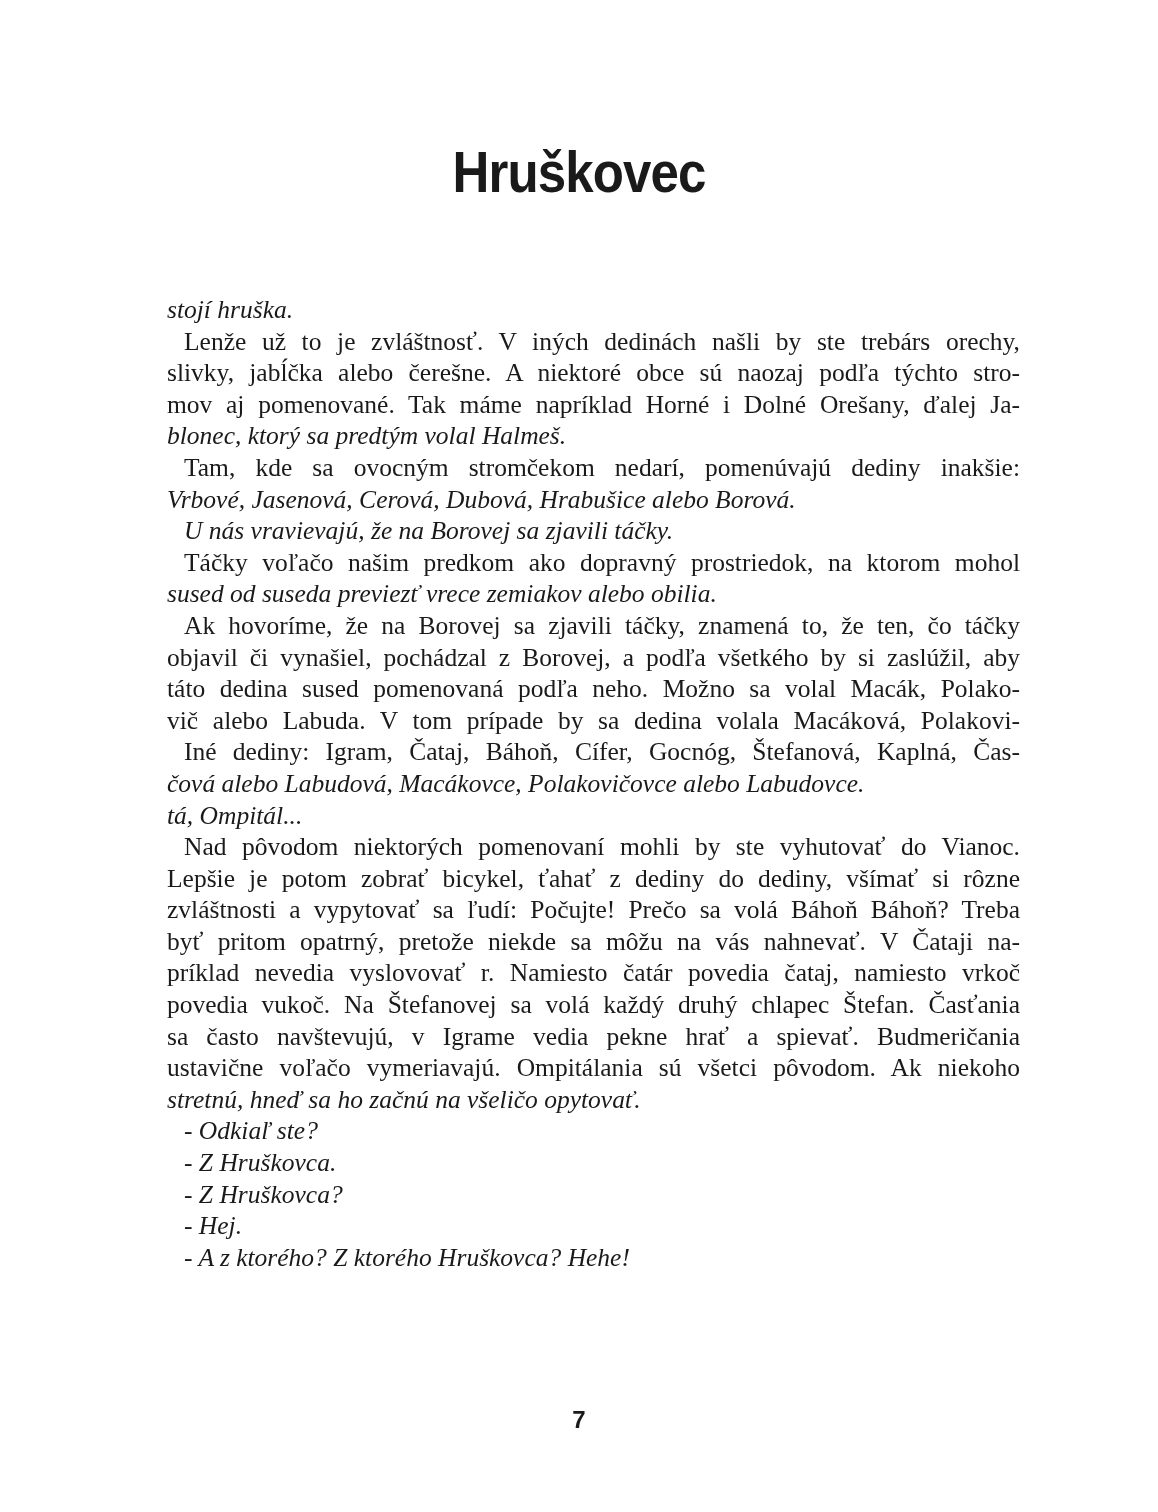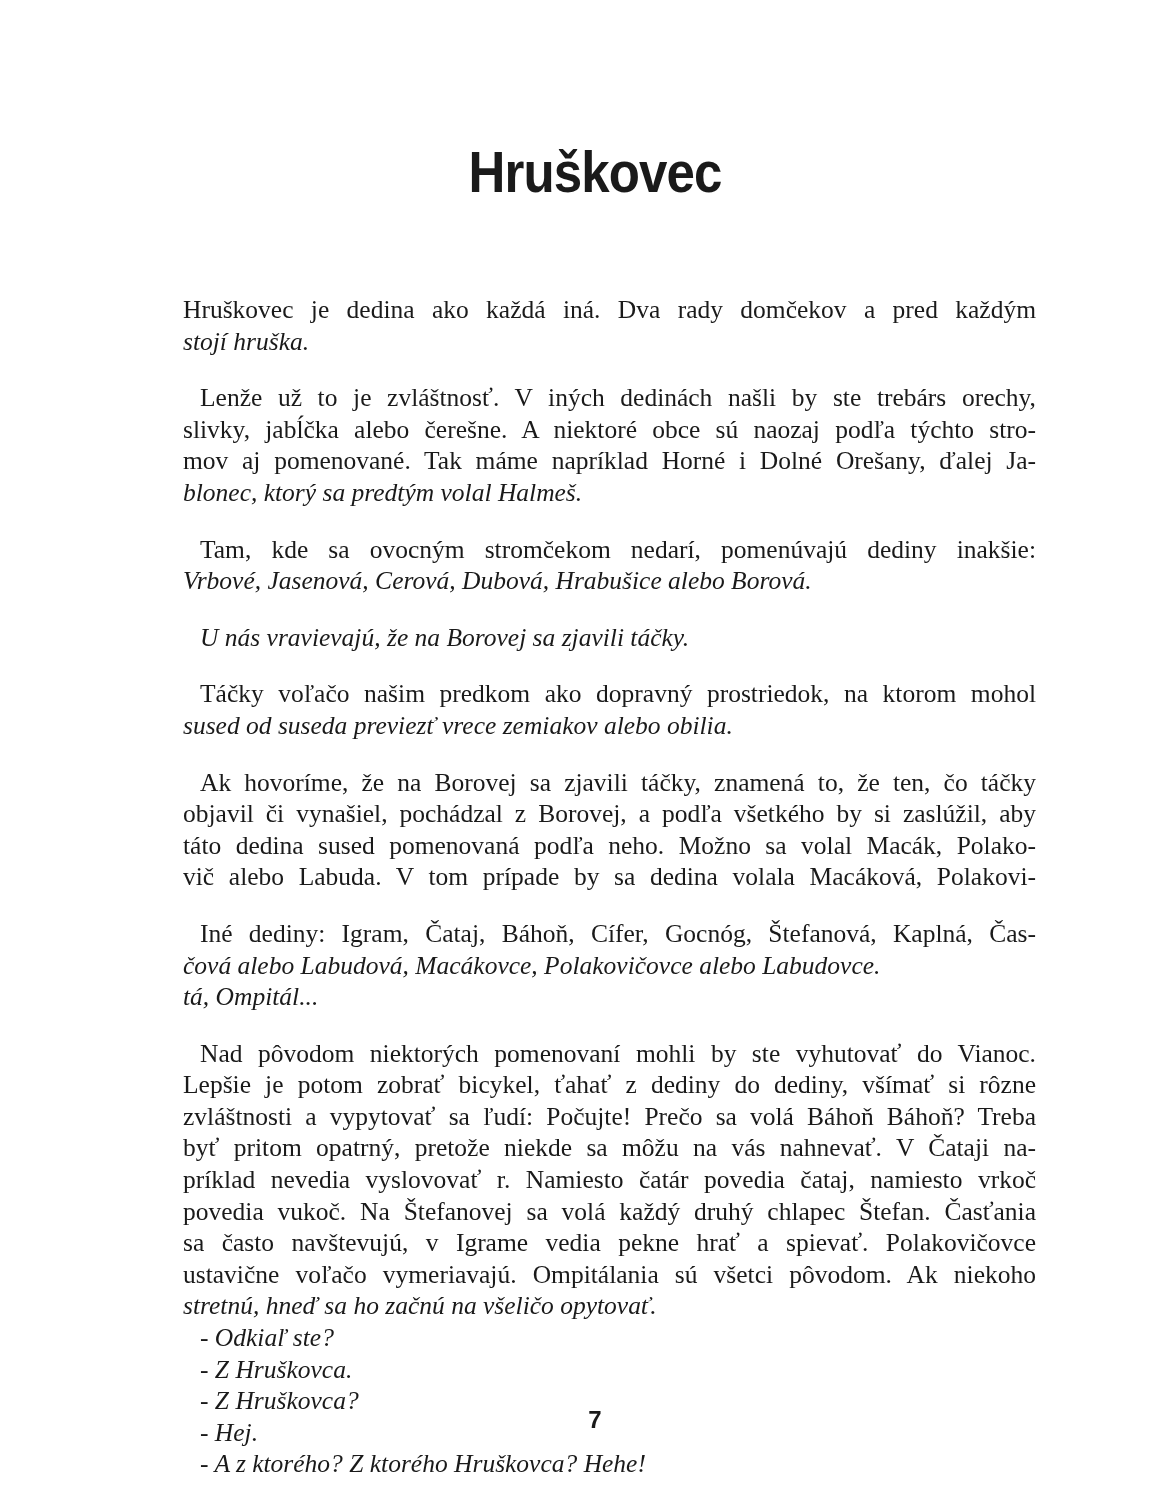--- a/index.html
+++ b/index.html
@@ -9,21 +9,21 @@
     }
     body {
       width: 1158px;
       height: 1512px;
       position: relative;
       overflow: hidden;
       color: #1a1a1a;
     }
     .page {
       position: absolute;
-      left: 16px; top: 0;
+      left: 0; top: 0;
       width: 958px;
       height: 1512px;
     }
     .title {
       position: absolute;
       top: 138px;
       left: 0;
       width: 1158px;
       text-align: center;
       font-family: "Liberation Sans", sans-serif;
@@ -49,21 +49,20 @@
       text-align: justify;
       text-align-last: justify;
       height: 31.6px;
     }
     .line.last {
       text-align-last: left;
       font-style: italic;
     }
     .line.indent {
       padding-left: 17px;
-      margin-top: 25px;
     }
     .line.dialog {
       padding-left: 17px;
       text-align-last: left;
       font-style: italic;
     }
     .page-number {
       position: absolute;
       top: 1406px;
       left: 0;
@@ -75,21 +74,20 @@
       color: #1a1a1a;
     }
   </style>
 </head>
 <body>
 
 <div class="page">
   <h1 class="title" style="margin:0;">Hruškovec</h1>
 
   <div class="body-text">
-    <span class="line">Hruškovec je dedina ako každá iná. Dva rady domčekov a pred každým</span>
     <span class="line last">stojí hruška.</span>
     <span class="line indent">Lenže už to je zvláštnosť. V iných dedinách našli by ste trebárs orechy,</span>
     <span class="line">slivky, jabĺčka alebo čerešne. A niektoré obce sú naozaj podľa týchto stro-</span>
     <span class="line">mov aj pomenované. Tak máme napríklad Horné i Dolné Orešany, ďalej Ja-</span>
     <span class="line last">blonec, ktorý sa predtým volal Halmeš.</span>
     <span class="line indent">Tam, kde sa ovocným stromčekom nedarí, pomenúvajú dediny inakšie:</span>
     <span class="line last">Vrbové, Jasenová, Cerová, Dubová, Hrabušice alebo Borová.</span>
     <span class="line indent last">U nás vravievajú, že na Borovej sa zjavili táčky.</span>
     <span class="line indent">Táčky voľačo našim predkom ako dopravný prostriedok, na ktorom mohol</span>
     <span class="line last">sused od suseda previezť vrece zemiakov alebo obilia.</span>
@@ -99,21 +97,21 @@
     <span class="line">vič alebo Labuda. V tom prípade by sa dedina volala Macáková, Polakovi-</span>
     <span class="line indent">Iné dediny: Igram, Čataj, Báhoň, Cífer, Gocnóg, Štefanová, Kaplná, Čas-</span>
     <span class="line last">čová alebo Labudová, Macákovce, Polakovičovce alebo Labudovce.</span>
     <span class="line last">tá, Ompitál...</span>
     <span class="line indent">Nad pôvodom niektorých pomenovaní mohli by ste vyhutovať do Vianoc.</span>
     <span class="line">Lepšie je potom zobrať bicykel, ťahať z dediny do dediny, všímať si rôzne</span>
     <span class="line">zvláštnosti a vypytovať sa ľudí: Počujte! Prečo sa volá Báhoň Báhoň? Treba</span>
     <span class="line">byť pritom opatrný, pretože niekde sa môžu na vás nahnevať. V Čataji na-</span>
     <span class="line">príklad nevedia vyslovovať r. Namiesto čatár povedia čataj, namiesto vrkoč</span>
     <span class="line">povedia vukoč. Na Štefanovej sa volá každý druhý chlapec Štefan. Časťania</span>
-    <span class="line">sa často navštevujú, v Igrame vedia pekne hrať a spievať. Polakovičovce</span>
+    <span class="line">sa často navštevujú, v Igrame vedia pekne hrať a spievať. Budmeričania</span>
     <span class="line">ustavične voľačo vymeriavajú. Ompitálania sú všetci pôvodom. Ak niekoho</span>
     <span class="line last">stretnú, hneď sa ho začnú na všeličo opytovať.</span>
     <span class="line dialog">- Odkiaľ ste?</span>
     <span class="line dialog">- Z Hruškovca.</span>
     <span class="line dialog">- Z Hruškovca?</span>
     <span class="line dialog">- Hej.</span>
     <span class="line dialog">- A z ktorého? Z ktorého Hruškovca? Hehe!</span>
   </div>
 
   <div class="page-number">7</div>

